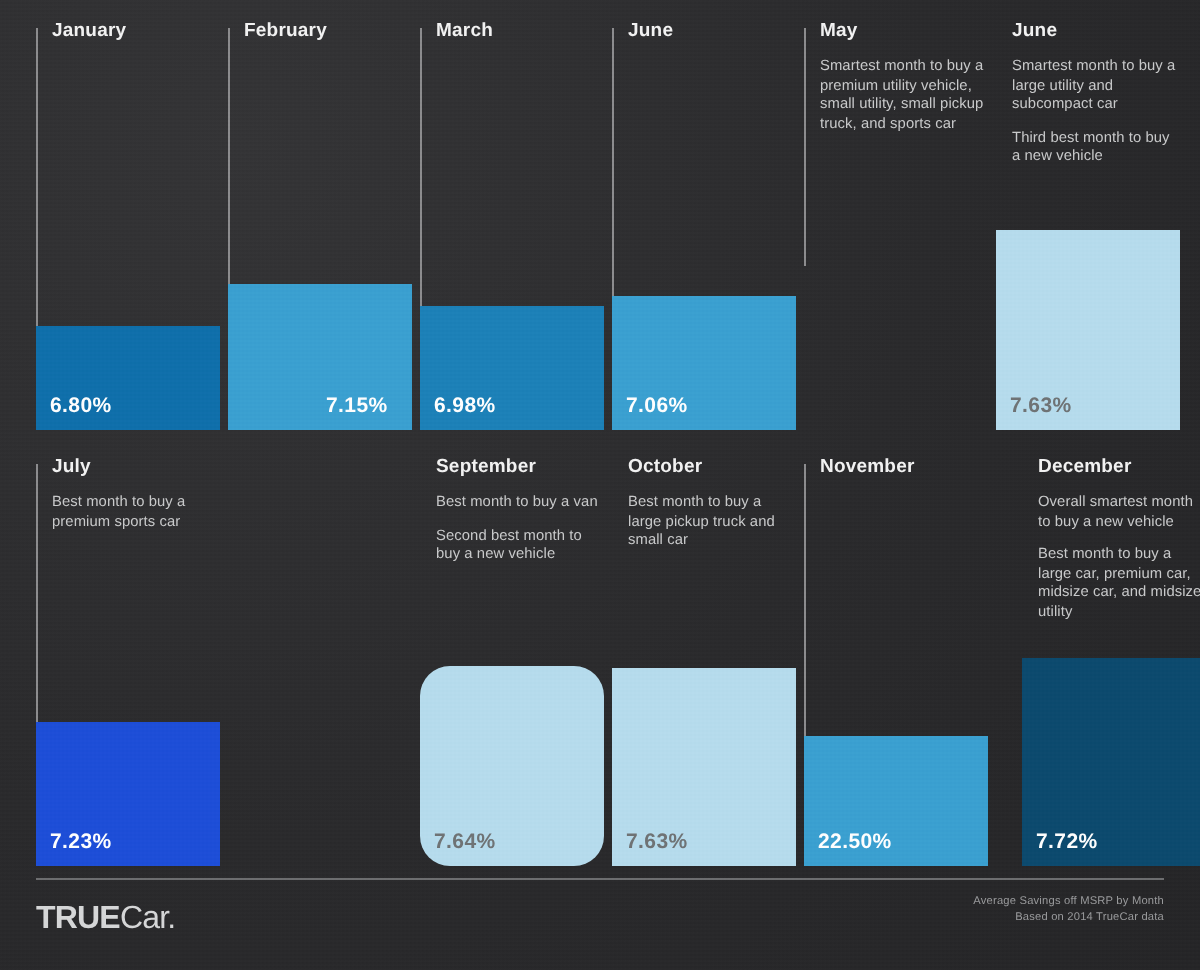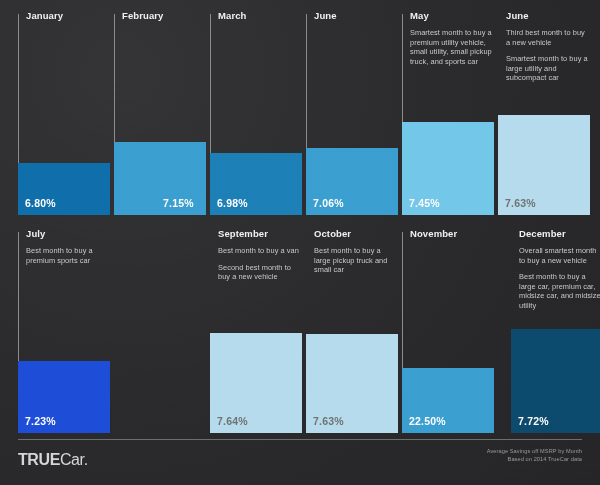--- a/index.html
+++ b/index.html
@@ -181,29 +181,26 @@
         <div class="bar" style="height: 67px; background: rgb(58, 160, 209);">
           <span class="bar-value" style="color: rgb(255, 255, 255);">7.06%</span>
         </div>
       </div>
       <div class="col" style="left: 402px;">
         <div class="rule" style="height: 119px;"></div>
         <div class="col-head">
           <p class="month">May</p>
           <p class="note">Smartest month to buy a premium utility vehicle, small utility, small pickup truck, and sports car</p>
         </div>
-        <div class="bar" style="height: 93px; background: rgb(115, 200, 234);">
-          <span class="bar-value" style="color: rgb(255, 255, 255);">7.45%</span>
-        </div>
       </div>
       <div class="col" style="left: 498px;">
         <div class="col-head">
           <p class="month">June</p>
+          <p class="note">Smartest month to buy a large utility and subcompact car</p>
           <p class="note">Third best month to buy a new vehicle</p>
-          <p class="note">Smartest month to buy a large utility and subcompact car</p>
         </div>
         <div class="bar" style="height: 100px; background: rgb(182, 220, 237);">
           <span class="bar-value" style="color: rgb(111, 115, 117);">7.63%</span>
         </div>
       </div>
     </div>
   <div class="row row-bottom" id="row-bottom">
       <div class="col" style="left: 18px; padding-left: 20px;">
         <div class="rule" style="height: 137px;"></div>
         <div class="col-head">
@@ -213,21 +210,21 @@
         <div class="bar" style="height: 72px; background: #1d4ed8;">
           <span class="bar-value" style="color: rgb(255, 255, 255);">7.23%</span>
         </div>
       </div>
       <div class="col" style="left: 210px;">
         <div class="col-head">
           <p class="month">September</p>
           <p class="note">Best month to buy a van</p>
           <p class="note">Second best month to buy a new vehicle</p>
         </div>
-        <div class="bar" style="height: 100px; background: rgb(182, 220, 237);">
+        <div class="bar" style="height: 100px; background: rgb(182, 220, 237); border-radius: 15px;">
           <span class="bar-value" style="color: rgb(111, 115, 117);">7.64%</span>
         </div>
       </div>
       <div class="col" style="left: 306px;">
         <div class="col-head">
           <p class="month">October</p>
           <p class="note">Best month to buy a large pickup truck and small car</p>
         </div>
         <div class="bar" style="height: 99px; background: rgb(182, 220, 237);">
           <span class="bar-value" style="color: rgb(111, 115, 117);">7.63%</span>

